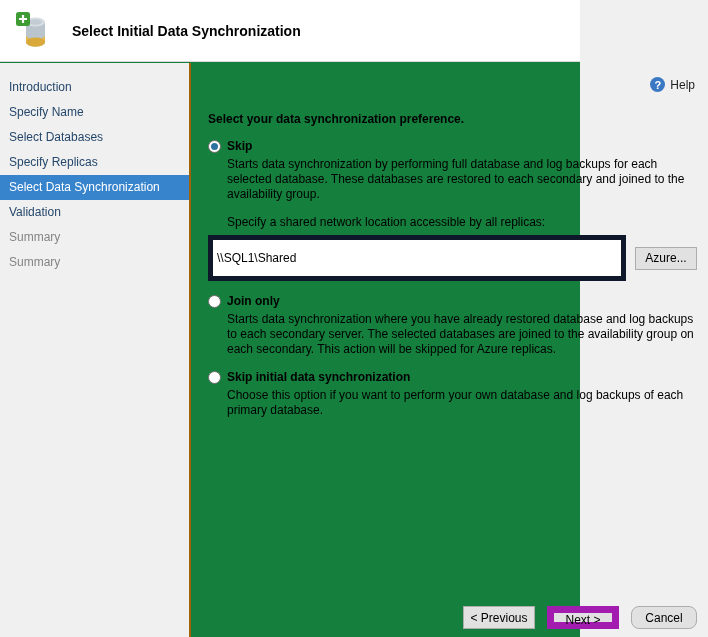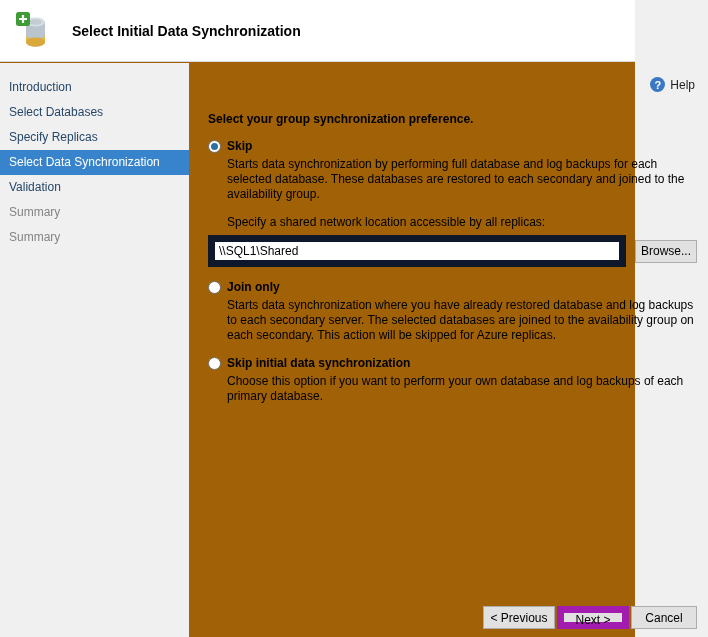--- a/index.html
+++ b/index.html
@@ -4,21 +4,21 @@
 <style>
   * { box-sizing: border-box; margin: 0; padding: 0; }
   html, body { width: 708px; height: 637px; }
   body {
     font-family: "Liberation Sans", sans-serif;
     font-size: 12px;
     color: #1e1e1e;
     background: #f0f0f0;
     overflow: hidden;
   }
-  .window { position: relative; width: 635px; height: 637px; background: #a16207; }
+  .window { position: relative; width: 580px; height: 637px; background: #15803d; }
 
   
   .header {
     position: absolute; top: 0; left: 0; right: 0; height: 62px;
     background: #ffffff; border-bottom: 1px solid #d9d9d9;
     display: flex; align-items: center;
   }
   .app-icon { margin-left: 14px; width: 40px; height: 42px; flex: 0 0 auto; }
   .page-title { margin-left: 18px; font-size: 14px; font-weight: bold; color: #000; }
 
@@ -65,38 +65,38 @@
     width: 7px; height: 7px; border-radius: 50%; background: #2c71a0;
   }
   .option-label { font-weight: bold; color: #000; }
   .option-desc {
     margin: 4px 0 0 19px; width: 467px; line-height: 15px; color: #000;
   }
 
   .share-label { margin: 13px 0 0 19px; color: #000; }
   .share-row { margin-top: 6px; display: flex; align-items: center; gap: 9px; }
   .share-input {
-    width: 418px; height: 22px; border: 7px solid #0f172a; background: #fff;
+    width: 418px; height: 22px; border: 5px solid #0f172a; background: #fff;
     font-family: "Liberation Sans", sans-serif; font-size: 12px;
-    padding: 9px 4px; color: #000; outline: none;
+    padding: 18px 4px; color: #000; outline: none;
   }
   .btn {
     height: 23px; background: #e1e1e1; border: 1px solid #adadad;
     font-family: "Liberation Sans", sans-serif; font-size: 12px; color: #000;
     cursor: pointer;
   }
   .browse-btn { width: 62px; }
 
   .footer {
     position: absolute; bottom: 8px; right: 14px;
-    display: flex; gap: 2px;
+    display: flex; gap: 12px;
   }
   .prev-btn { width: 72px; }
   .next-btn { width: 72px; border: 7px solid #a21caf; }
-  .cancel-btn { width: 66px; }
+  .cancel-btn { width: 66px; border-radius: 8px; }
 </style>
 </head>
 <body>
 
 <div class="window">
 
   <div class="header">
     <svg class="app-icon" viewBox="0 0 40 42">
       <path d="M12 12 v20 a9.5 4.5 0 0 0 19 0 v-20" fill="#b9c4cc"></path>
       <path d="M12 25 v7 a9.5 4.5 0 0 0 19 0 v-7 a9.5 4.5 0 0 1 -19 0" fill="#e3b84d"></path>
@@ -106,47 +106,48 @@
       <rect x="2" y="2" width="14" height="14" rx="2.5" fill="#3f9c35"></rect>
       <path d="M5 9 h8 M9 5 v8" stroke="#ffffff" stroke-width="2.2"></path>
     </svg>
     <div class="page-title">Select Initial Data Synchronization</div>
   </div>
 
   <div class="bodyarea">
 
     <div class="sidebar">
       <div class="step">Introduction</div>
+      <div class="step">Specify Name</div>
       <div class="step">Select Databases</div>
       <div class="step">Specify Replicas</div>
       <div class="step current">Select Data Synchronization</div>
       <div class="step">Validation</div>
       <div class="step disabled">Summary</div>
       <div class="step disabled">Summary</div>
     </div>
 
     <div class="content">
 
       <div class="help-row">
         <span class="help-icon">?</span>
         <span class="help-label">Help</span>
       </div>
 
-      <div class="heading">Select your group synchronization preference.</div>
+      <div class="heading">Select your data synchronization preference.</div>
 
       <div class="option">
         <div class="option-head">
           <span class="radio checked"></span>
           <span class="option-label">Skip</span>
         </div>
         <div class="option-desc">Starts data synchronization by performing full database and log backups for each selected database. These databases are restored to each secondary and joined to the availability group.</div>
         <div class="share-label">Specify a shared network location accessible by all replicas:</div>
         <div class="share-row">
           <input class="share-input" type="text" value="\\SQL1\Shared" style="">
-          <button class="btn browse-btn">Browse...</button>
+          <button class="btn browse-btn">Azure...</button>
         </div>
       </div>
 
       <div class="option">
         <div class="option-head">
           <span class="radio"></span>
           <span class="option-label">Join only</span>
         </div>
         <div class="option-desc">Starts data synchronization where you have already restored database and log backups to each secondary server. The selected databases are joined to the availability group on each secondary. This action will be skipped for Azure replicas.</div>
       </div>

